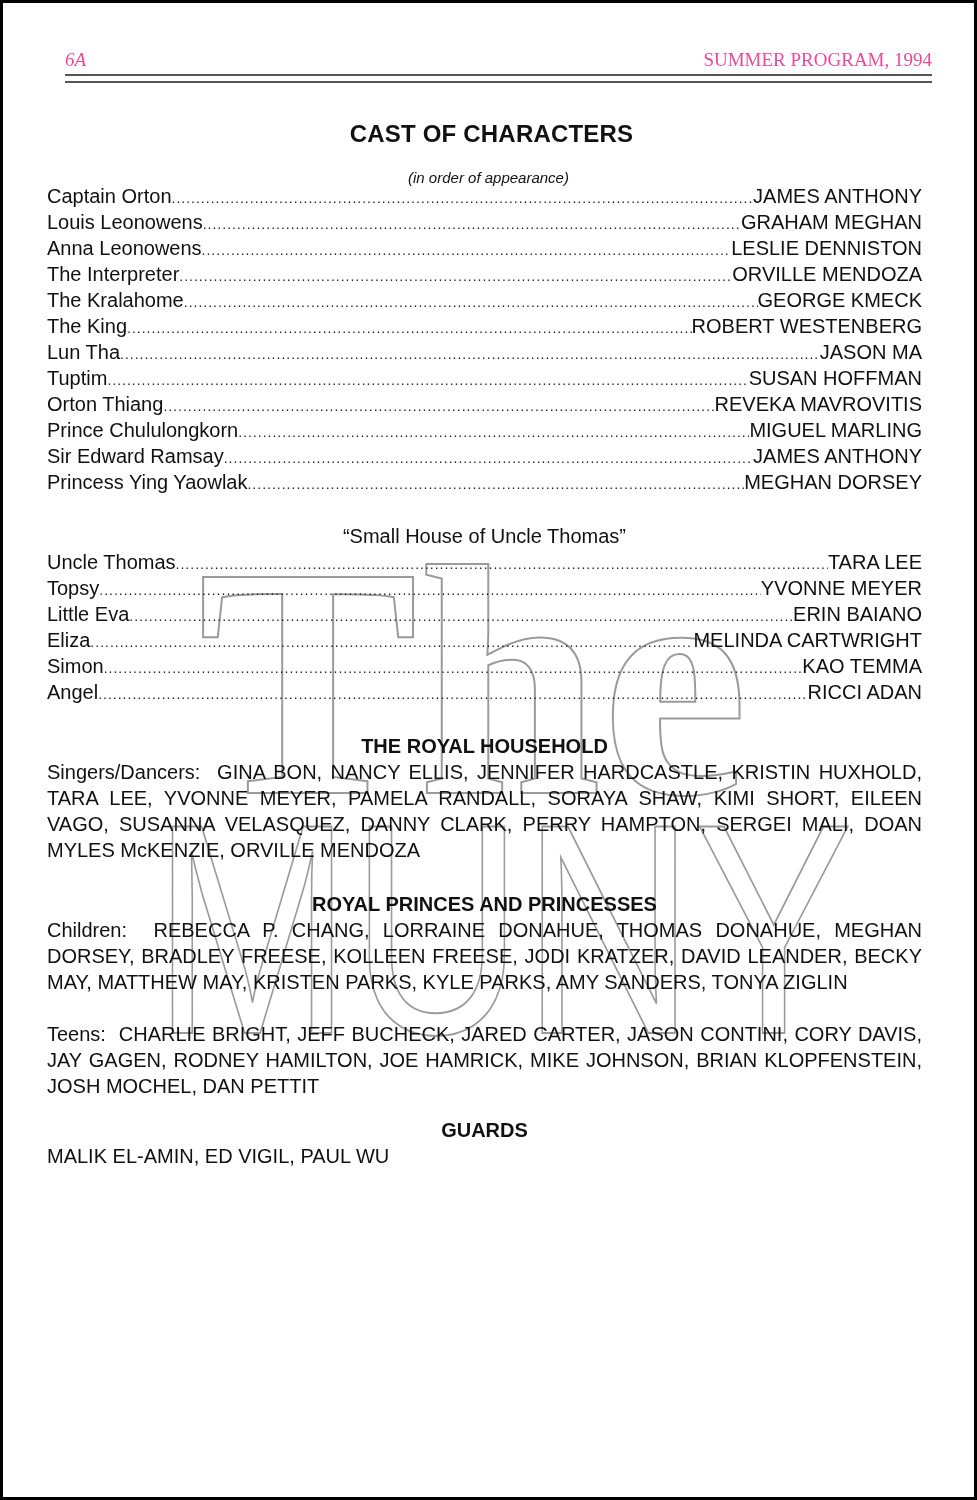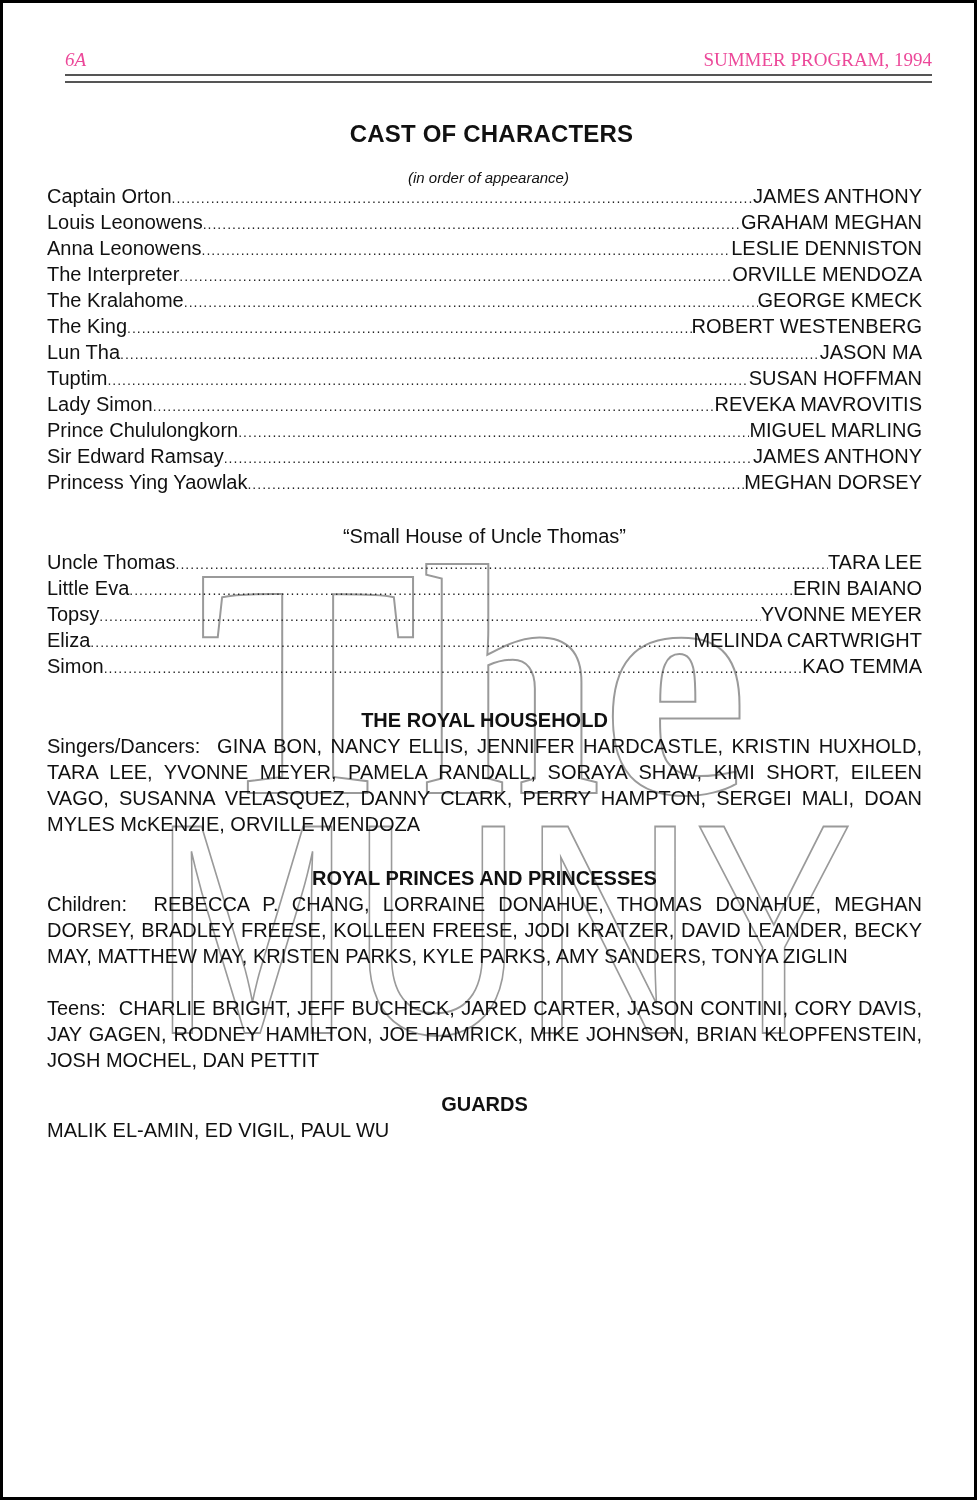--- a/index.html
+++ b/index.html
@@ -170,21 +170,21 @@
             <span class="role">Lun Tha</span>
             <span class="leader"></span>
             <span class="actor">JASON MA</span>
           </div>
           <div class="cast-row">
             <span class="role">Tuptim</span>
             <span class="leader"></span>
             <span class="actor">SUSAN HOFFMAN</span>
           </div>
           <div class="cast-row">
-            <span class="role">Lady Simon</span>
+            <span class="role">Orton Thiang</span>
             <span class="leader"></span>
             <span class="actor">REVEKA MAVROVITIS</span>
           </div>
           <div class="cast-row">
             <span class="role">Prince Chululongkorn</span>
             <span class="leader"></span>
             <span class="actor">MIGUEL MARLING</span>
           </div>
           <div class="cast-row">
             <span class="role">Sir Edward Ramsay</span>
@@ -199,38 +199,43 @@
         </div>
 
       <div class="sub-heading">“Small House of Uncle Thomas”</div>
       <div id="ballet-cast">
           <div class="cast-row">
             <span class="role">Uncle Thomas</span>
             <span class="leader"></span>
             <span class="actor">TARA LEE</span>
           </div>
           <div class="cast-row">
+            <span class="role">Topsy</span>
+            <span class="leader"></span>
+            <span class="actor">YVONNE MEYER</span>
+          </div>
+          <div class="cast-row">
             <span class="role">Little Eva</span>
             <span class="leader"></span>
             <span class="actor">ERIN BAIANO</span>
           </div>
           <div class="cast-row">
-            <span class="role">Topsy</span>
-            <span class="leader"></span>
-            <span class="actor">YVONNE MEYER</span>
-          </div>
-          <div class="cast-row">
             <span class="role">Eliza</span>
             <span class="leader"></span>
             <span class="actor">MELINDA CARTWRIGHT</span>
           </div>
           <div class="cast-row">
             <span class="role">Simon</span>
             <span class="leader"></span>
             <span class="actor">KAO TEMMA</span>
+          </div>
+          <div class="cast-row">
+            <span class="role">Angel</span>
+            <span class="leader"></span>
+            <span class="actor">RICCI ADAN</span>
           </div>
         </div>
 
       <div class="section-heading">THE ROYAL HOUSEHOLD</div>
       <div class="para">
         <span class="label">Singers/Dancers:</span>&nbsp;&nbsp;<span>GINA BON, NANCY ELLIS, JENNIFER HARDCASTLE, KRISTIN HUXHOLD, TARA LEE, YVONNE MEYER, PAMELA RANDALL, SORAYA SHAW, KIMI SHORT, EILEEN VAGO, SUSANNA VELASQUEZ, DANNY CLARK, PERRY HAMPTON, SERGEI MALI, DOAN MYLES McKENZIE, ORVILLE MENDOZA</span>
       </div>
 
       <div class="section-heading">ROYAL PRINCES AND PRINCESSES</div>
       <div class="para">

